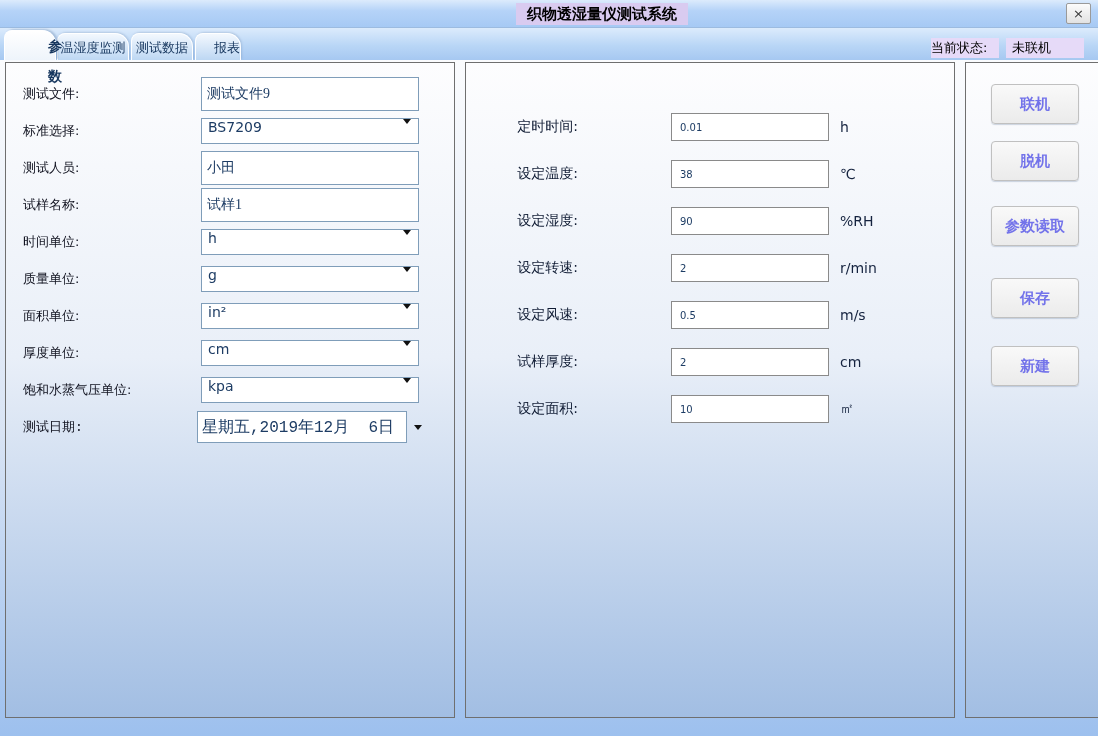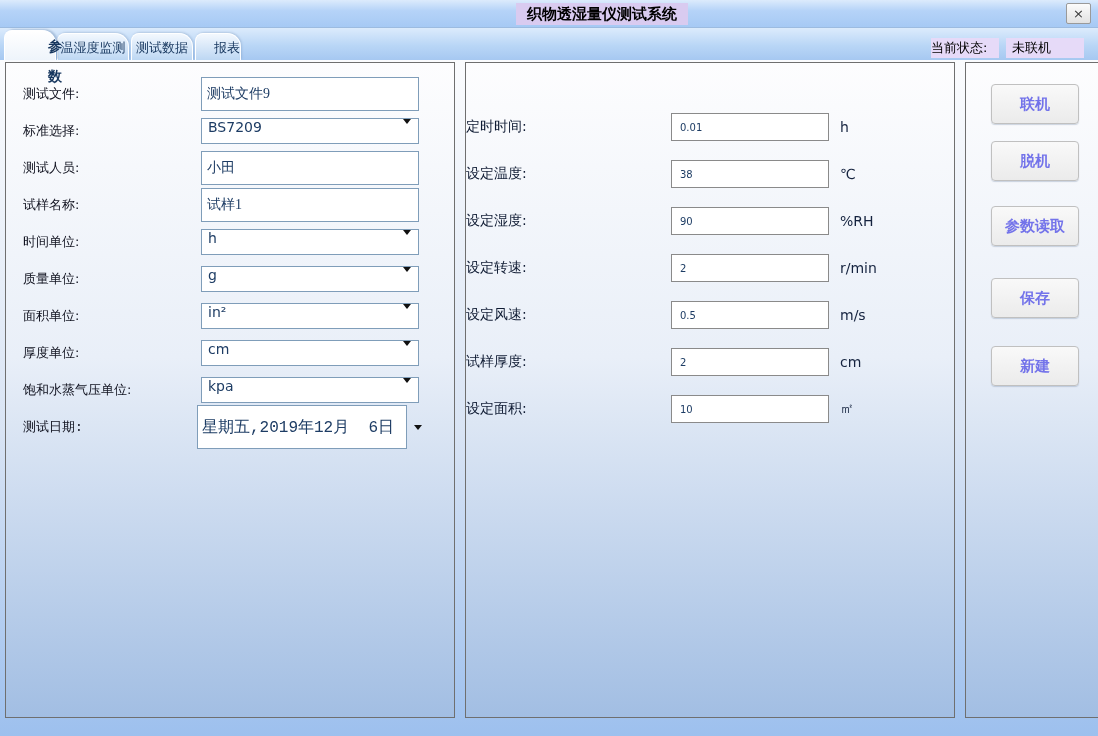--- a/index.html
+++ b/index.html
@@ -88,30 +88,30 @@
     padding:0 7px 0 6px; cursor:default;gap:36px;
   }
   .combo-text { font-size:14px; color:#1d3c64; white-space:pre; }
   .arrow {
     width:0; height:0; flex:none;
     border-left:4px solid transparent; border-right:4px solid transparent;
     border-top:5px solid #111;
   }
   .daterow { margin-top:3px;font-family:Liberation Mono, monospace; }
   .datebox {
-    width:210px; height:44px; margin-left:-4px;
+    width:210px; height:32px; margin-left:-4px;
     border:1px solid #7f9db9; background:#fff;
     display:flex; align-items:center; padding:0 4px; cursor:default;
   }
   .datebox .combo-text { font-size:16px; }
   .date-arrow { margin-left:7px; }
 
   
   .mrow { display:flex; align-items:center; height:28px; margin-bottom:19px; }
-  .mlabel { width:163px; text-align:left; font-size:14px; color:#0f1b33; }
+  .mlabel { width:163px; text-align:center; font-size:14px; color:#0f1b33; }
   .mtext {
     margin-left:42px; width:158px; height:28px;
     border:1px solid #8a8a8a; box-shadow:inset 0 0 0 2px #fff;
     background:#fff; padding:0 8px; font-size:10px; color:#1d3c64;
     font-family:inherit;
   }
   .munit { margin-left:11px; font-size:14px; color:#15233f; }
 
   
   .abtn {

